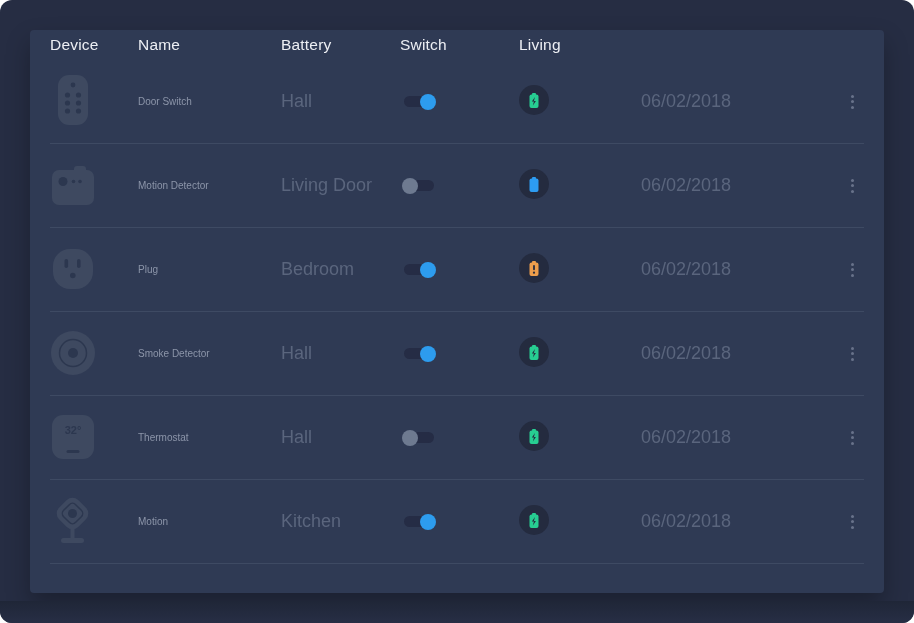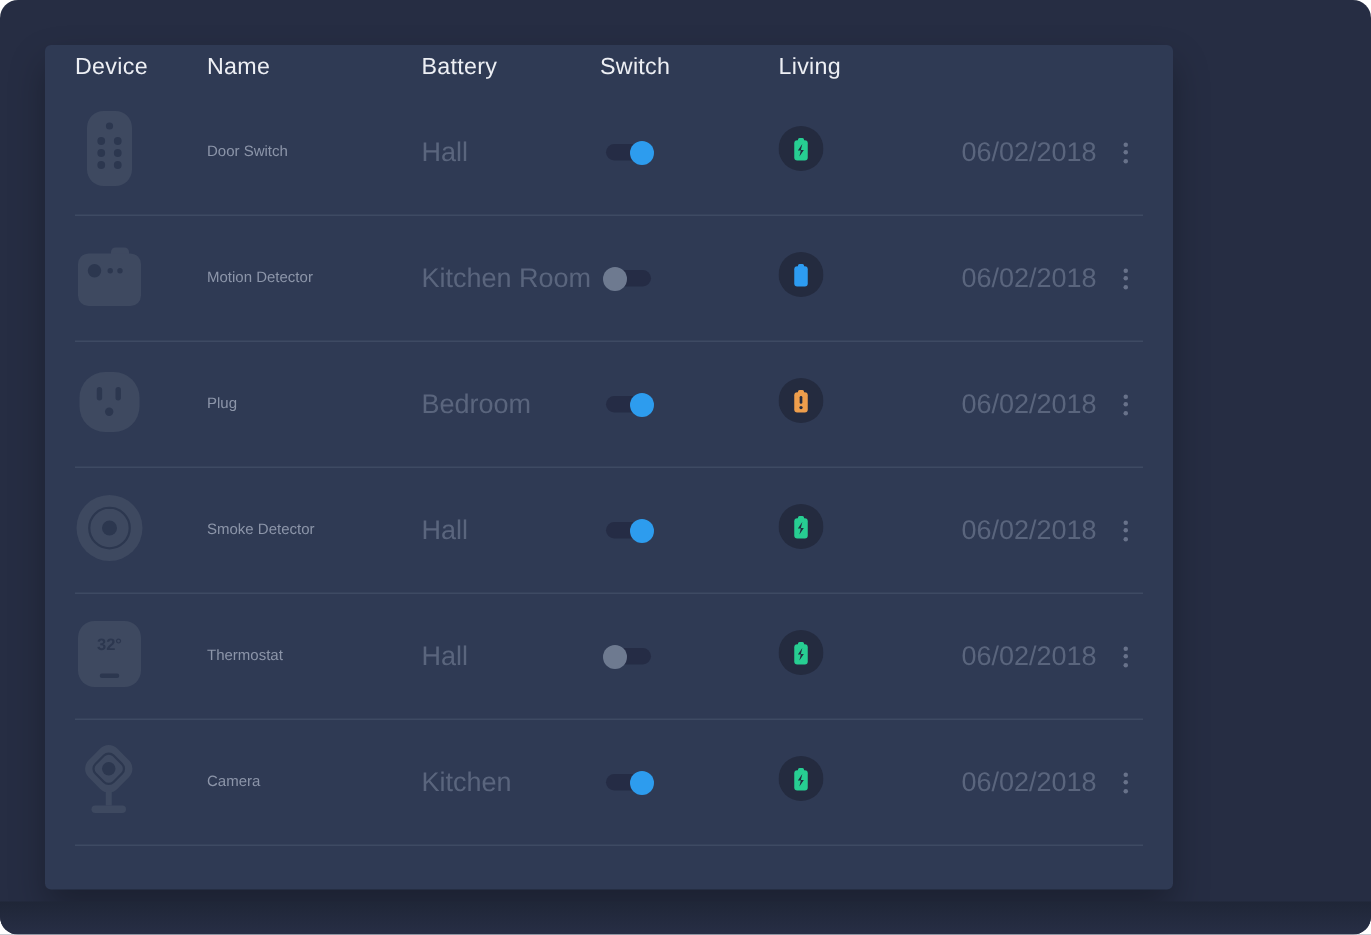--- a/index.html
+++ b/index.html
@@ -4,21 +4,21 @@
 <style>
   :root{
     --app-bg:#262D43; --card-bg:#2F3A54; --header-text:#EDEFF4; --name-text:#8C95A9;
     --muted-text:#5A657D; --divider:#3E4A63; --icon:#3E4960; --icon-cutout:#2C374F;
     --toggle-track:#252C45; --toggle-on:#2D9CEE; --toggle-off:#6E7A90; --badge-bg:#242B3F;
     --battery-charging:#27CE92; --battery-full:#2D9CF2; --battery-low:#EE9E4C; --kebab:#68728A;
   }
   *{margin:0;padding:0;box-sizing:border-box}
   html,body{width:914px;height:623px;background:#ffffff;font-family:"Liberation Sans",sans-serif}
   .app{position:relative;width:914px;height:623px;border-radius:12px;overflow:hidden;background:var(--app-bg)}
-  .card{position:absolute;left:30px;top:30px;width:752px;height:563px;background:var(--card-bg);
+  .card{position:absolute;left:30px;top:30px;width:854px;height:563px;background:var(--card-bg);
         border-radius:4px;box-shadow:0 12px 24px rgba(0,0,0,.28);padding:0 20px 17px 20px}
   .grid{display:grid;grid-template-columns:88px 143px 119px 119px 122px 1fr 24px;align-items:center}
   .thead{height:30px}
   .th{color:var(--header-text);font-size:15.5px;letter-spacing:.2px}
   .row{height:84px;border-bottom:1px solid var(--divider)}
   .name{color:var(--name-text);font-size:10px}
   .muted{color:var(--muted-text);font-size:18px}
   .dev-icon{display:inline-block;width:46px;height:52px;line-height:0}
   .dev-icon .fill{fill:var(--icon)}
   .dev-icon .cut{fill:var(--icon-cutout)}
@@ -104,21 +104,21 @@
     <div class="grid row">
       <div><span class="dev-icon">
         <svg width="46" height="52" viewBox="0 0 46 52">
           <rect class="fill" x="24" y="8" width="12" height="8" rx="3"></rect>
           <rect class="fill" x="2" y="12" width="42" height="35" rx="7"></rect>
           <circle class="cut" cx="13" cy="23.5" r="4.5"></circle>
           <circle class="cut" cx="23.5" cy="23.5" r="1.8"></circle>
               <circle class="cut" cx="30" cy="23.5" r="1.8"></circle>
         </svg></span></div>
       <div class="name">Motion Detector</div>
-      <div class="muted">Kitchen Room</div>
+      <div class="muted">Living Door</div>
       <div>
           <div class="toggle v-off">
             <span class="track"></span>
             <span class="knob"></span>
           </div>
         </div>
       <div><span class="badge v-full">
         <svg width="30" height="30" viewBox="0 0 30 30">
           <circle class="circle" cx="15" cy="15" r="15"></circle>
           <rect class="bat" x="13" y="8" width="4" height="2.5" rx="1"></rect>
@@ -250,21 +250,21 @@
 
     <div class="grid row">
       <div><span class="dev-icon">
         <svg width="46" height="52" viewBox="0 0 46 52">
           <rect class="fill" x="9" y="6" width="27" height="27" rx="8" transform="rotate(45 22.5 19.5)"></rect>
           <rect class="cut-stroke" x="14" y="11" width="17" height="17" rx="4.5" stroke-width="1.5" transform="rotate(45 22.5 19.5)"></rect>
           <circle class="cut" cx="22.5" cy="19.5" r="4.5"></circle>
           <rect class="fill" x="20.5" y="34" width="4" height="10"></rect>
           <rect class="fill" x="11" y="44" width="23" height="5" rx="2.5"></rect>
         </svg></span></div>
-      <div class="name">Camera</div>
+      <div class="name">Motion</div>
       <div class="muted">Kitchen</div>
       <div>
           <div class="toggle v-on">
             <span class="track"></span>
             <span class="knob"></span>
           </div>
         </div>
       <div><span class="badge v-charging">
         <svg width="30" height="30" viewBox="0 0 30 30">
           <circle class="circle" cx="15" cy="15" r="15"></circle>

